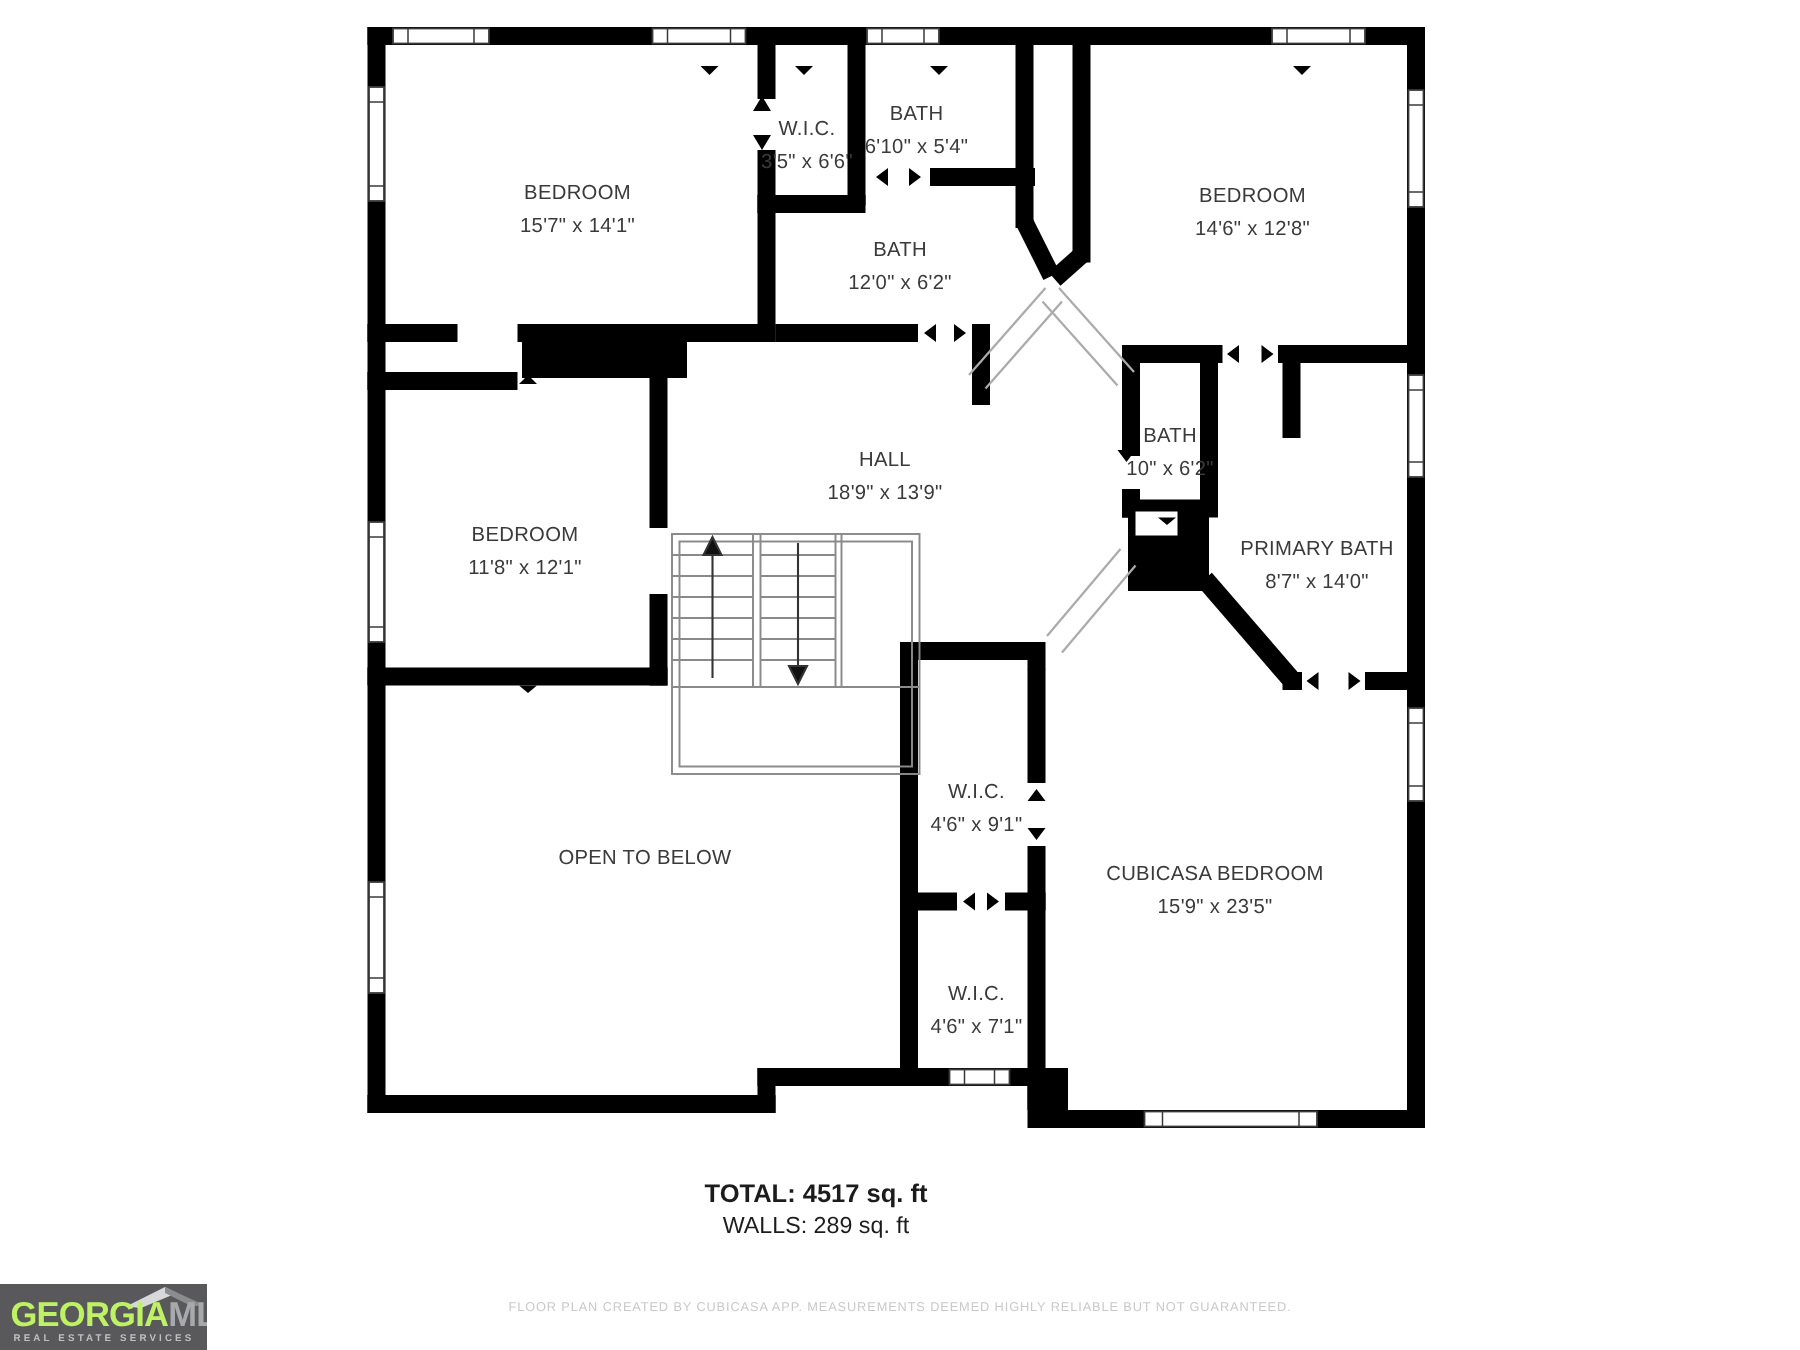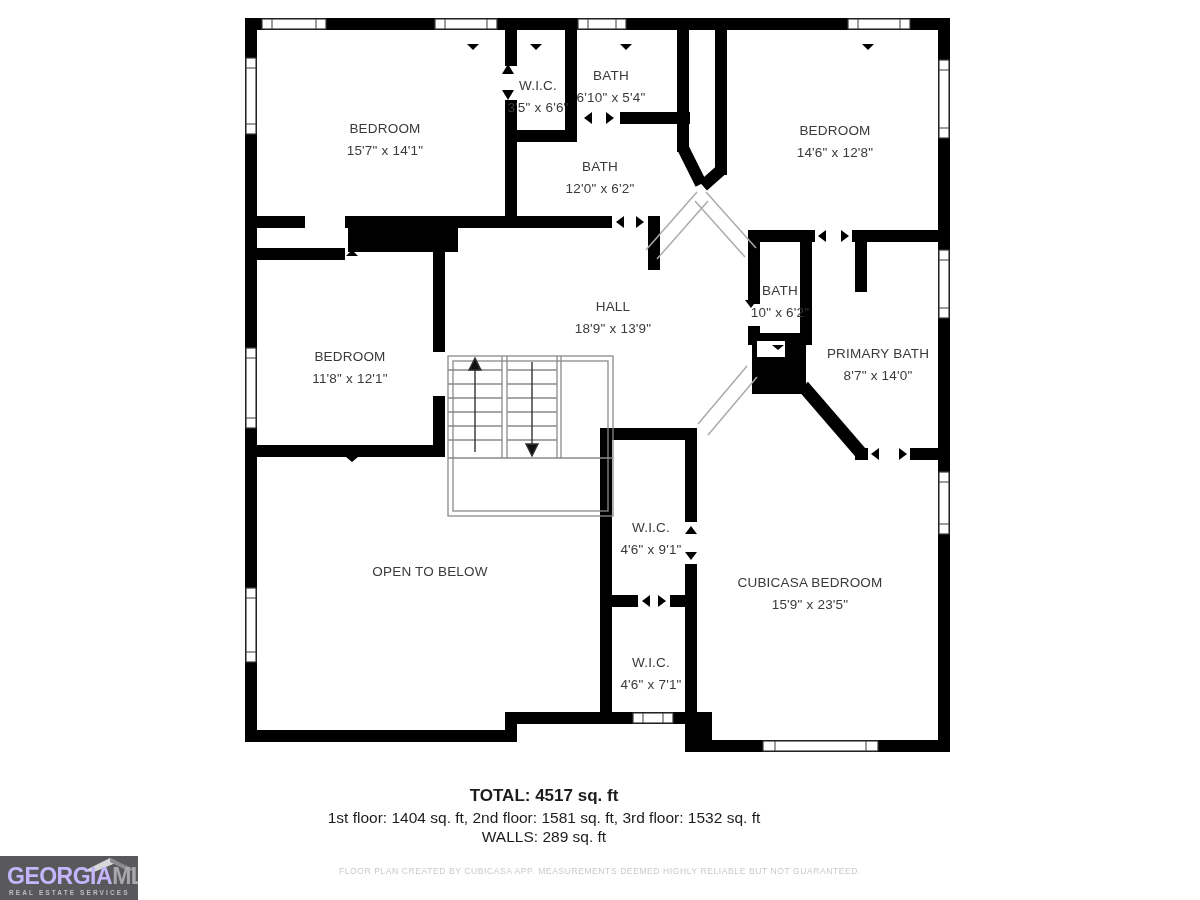--- a/index.html
+++ b/index.html
@@ -23,21 +23,21 @@
   .summary .total{font-weight:bold;font-size:17px;margin-bottom:2px;}
   .disclaimer{
     position:absolute;left:0;top:866px;width:1200px;text-align:center;
     color:#c9c9c9;font-size:8.5px;letter-spacing:.6px;
   }
   .mls-logo{
     position:absolute;left:0;top:856px;width:138px;height:44px;
     background:#59595b;color:#fff;overflow:hidden;
   }
   .mls-row{position:absolute;left:7px;top:9px;font-weight:bold;font-size:23px;letter-spacing:-0.5px;line-height:1;}
-  .mls-row .georgia{color:#c4b5fd;}
+  .mls-row .georgia{color:#bef264;}
   .mls-row .mls{color:#a7a9ac;}
   .mls-roof{position:absolute;left:84px;top:2px;}
   .mls-tagline{
     position:absolute;left:9px;top:33px;font-size:6.5px;letter-spacing:2.1px;
     color:#bdbfc1;font-weight:bold;white-space:nowrap;
   }
 </style>
 </head>
 <body>
 
@@ -218,29 +218,29 @@
     <span class="dm">6'10" x 5'4"</span>
   </div>
   <div class="room-label" style="left:835px;top:142px">
     <span class="nm">BEDROOM</span>
     <span class="dm">14'6" x 12'8"</span>
   </div>
   <div class="room-label" style="left:600px;top:178px">
     <span class="nm">BATH</span>
     <span class="dm">12'0" x 6'2"</span>
   </div>
-  <div class="room-label" style="left:613px;top:318px">
+  <div class="room-label" style="left:590px;top:318px">
     <span class="nm">HALL</span>
     <span class="dm">18'9" x 13'9"</span>
   </div>
   <div class="room-label" style="left:780px;top:302px">
     <span class="nm">BATH</span>
     <span class="dm">10" x 6'2"</span>
   </div>
-  <div class="room-label" style="left:878px;top:365px">
+  <div class="room-label" style="left:878px;top:377px">
     <span class="nm">PRIMARY BATH</span>
     <span class="dm">8'7" x 14'0"</span>
   </div>
   <div class="room-label" style="left:350px;top:368px">
     <span class="nm">BEDROOM</span>
     <span class="dm">11'8" x 12'1"</span>
   </div>
   <div class="room-label" style="left:430px;top:572px">
     <span class="nm">OPEN TO BELOW</span>
   </div>
@@ -252,21 +252,20 @@
     <span class="nm">CUBICASA BEDROOM</span>
     <span class="dm">15'9" x 23'5"</span>
   </div>
   <div class="room-label" style="left:651px;top:674px">
     <span class="nm">W.I.C.</span>
     <span class="dm">4'6" x 7'1"</span>
   </div>
 
   <div class="summary">
     <div class="total">TOTAL: 4517 sq. ft</div>
-    <div>1st floor: 1404 sq. ft, 2nd floor: 1581 sq. ft, 3rd floor: 1532 sq. ft</div>
     <div>WALLS: 289 sq. ft</div>
   </div>
 
   <div class="disclaimer">FLOOR PLAN CREATED BY CUBICASA APP. MEASUREMENTS DEEMED HIGHLY RELIABLE BUT NOT GUARANTEED.</div>
 
   <div class="mls-logo">
     <svg class="mls-roof" width="52" height="14" viewBox="0 0 52 14">
       <polygon points="0,13 26,0 34,4 10,14" fill="#d7d8d9"></polygon>
       <polygon points="26,0 52,12 44,13 26,4" fill="#8a8c8e"></polygon>
     </svg>

